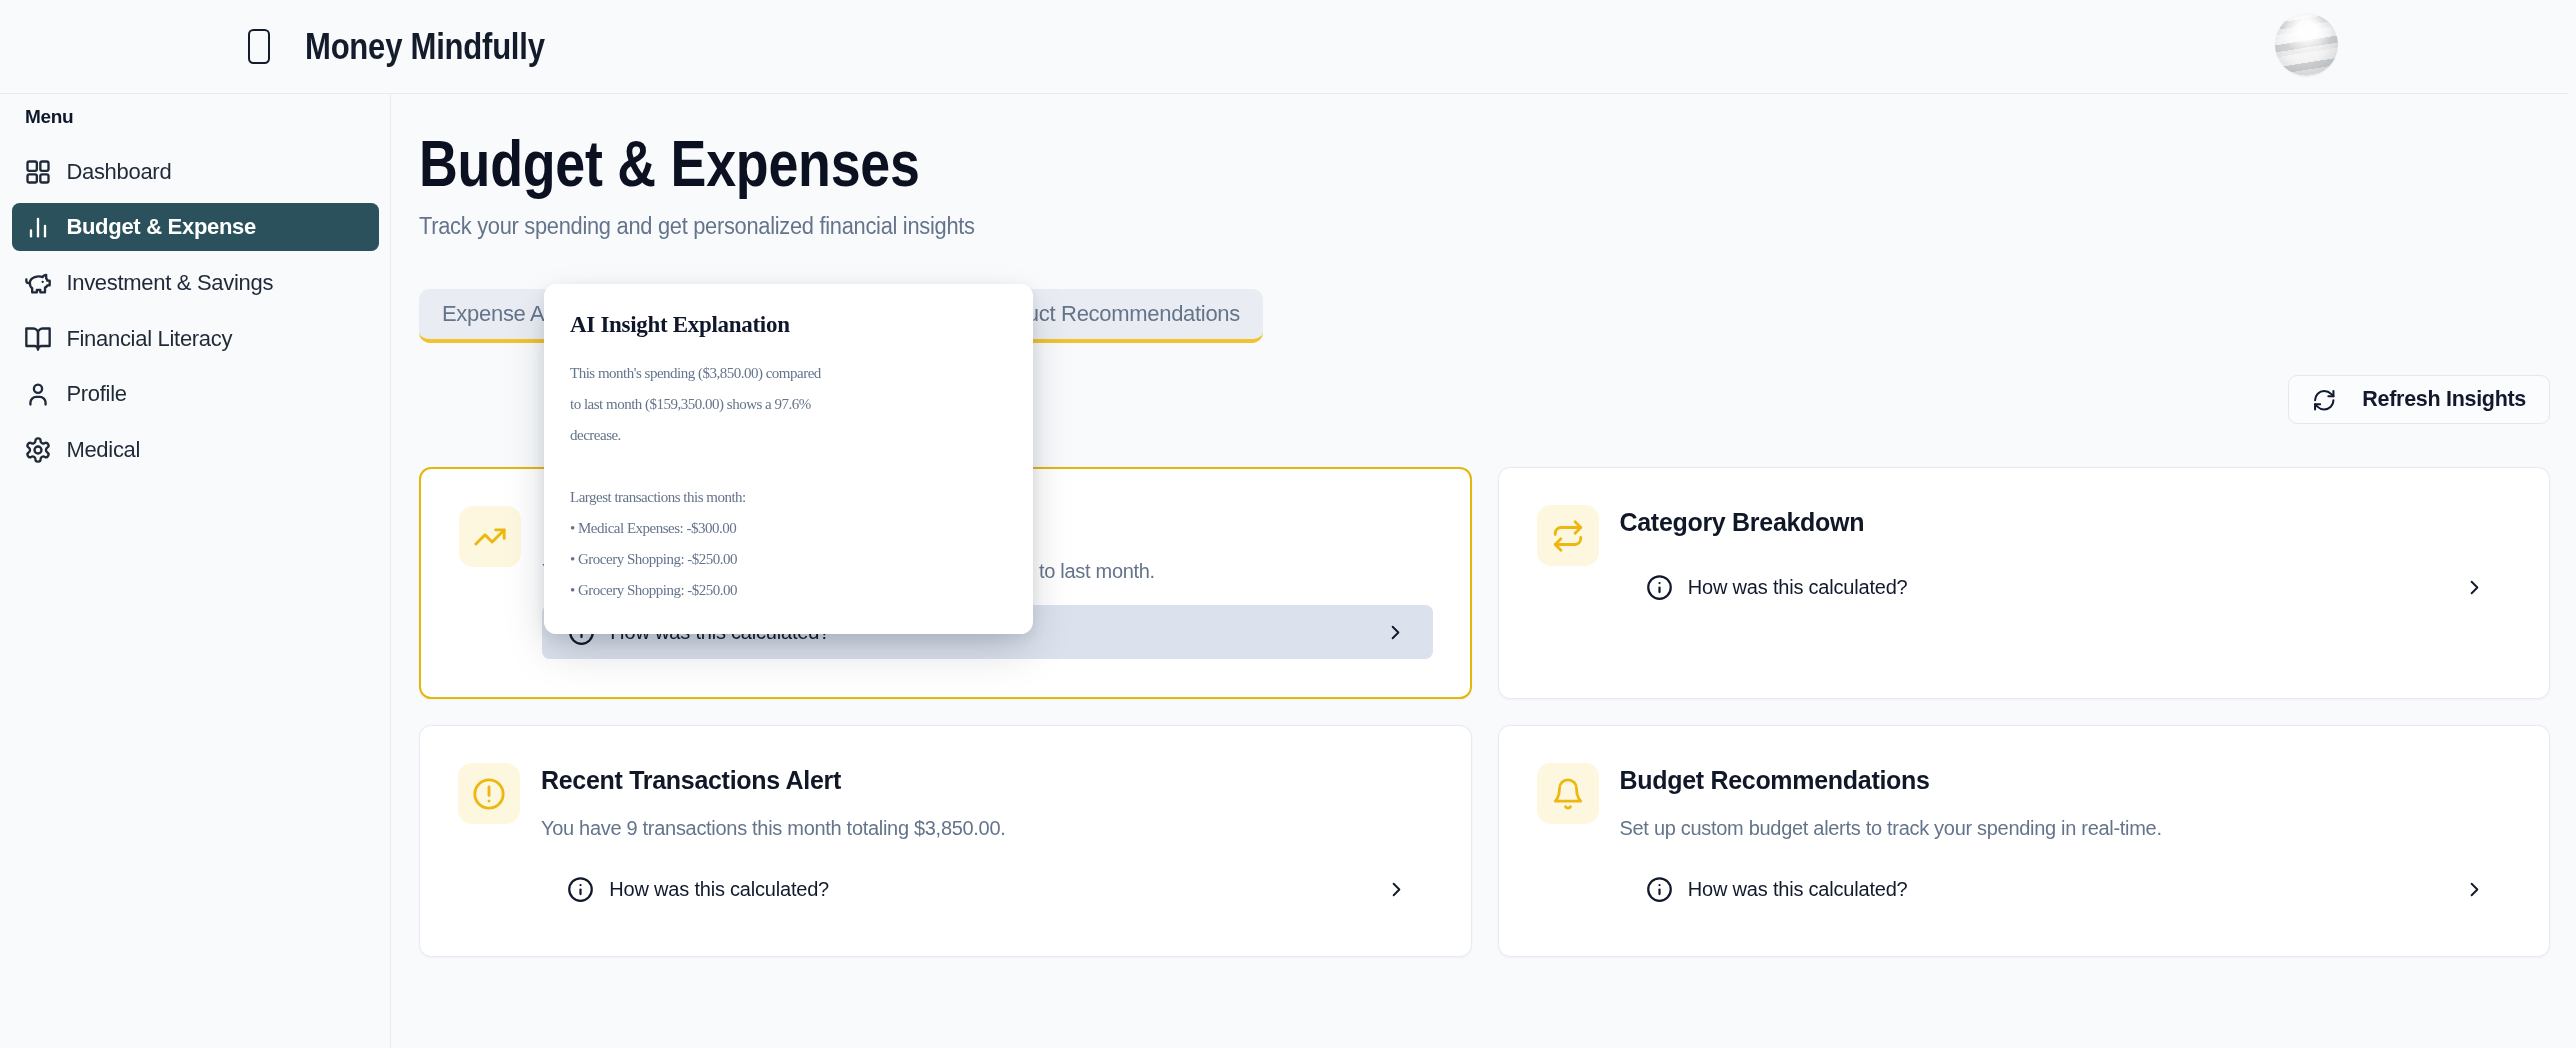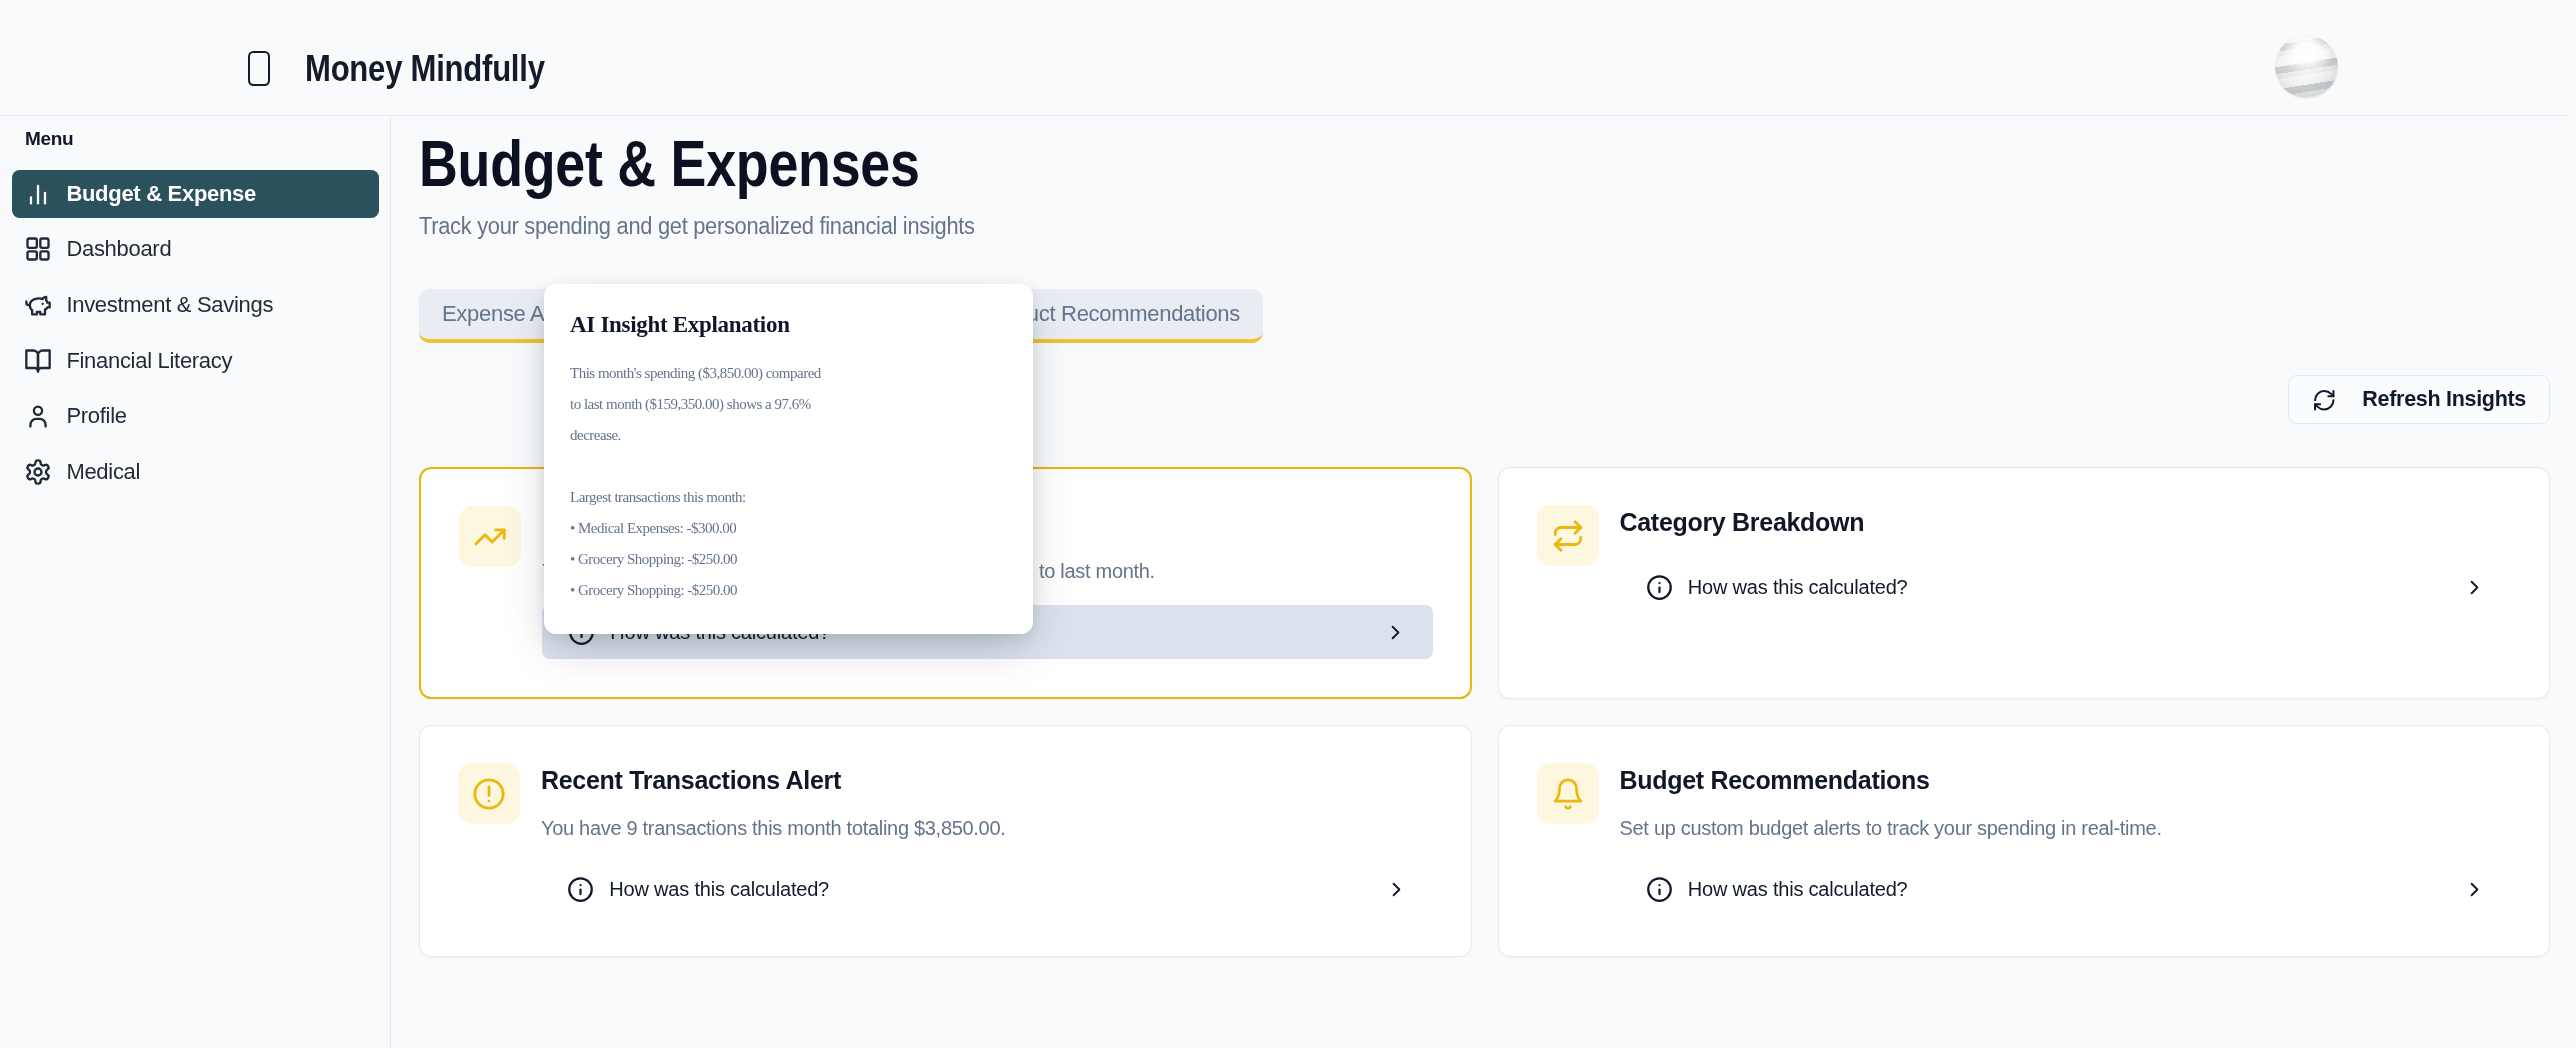--- a/index.html
+++ b/index.html
@@ -9,21 +9,21 @@
     background:#f8fafc;
     color:#0f172a;
     letter-spacing:-0.3px;
     overflow:hidden;
     position:relative;
   }
 
   
   .header {
     position:absolute; left:0; top:0; right:8px; height:94px;
-    background:#f8fafc; border-bottom:1.5px solid #e7ebf1; z-index:5;margin-top:22px;
+    background:#f8fafc; border-bottom:1.5px solid #e7ebf1; z-index:5;
   }
   .panel-toggle {
     position:absolute; left:248px; top:29px; width:21.5px; height:35px;
     border:2.3px solid #141c2b; border-radius:5.4px; cursor:pointer;
   }
   .app-title {
     position:absolute; left:305px; top:47px;
     font-size:37px; font-weight:700; color:#141c2b; white-space:nowrap;
     transform:translateY(-50%) scaleX(.84); transform-origin:left center;
   }
@@ -31,21 +31,21 @@
     position:absolute; left:2275px; top:13px; width:63px; height:63px; border-radius:50%;
     background:
       radial-gradient(circle at 50% 26%, rgba(255,255,255,.95) 0 9.2px, rgba(255,255,255,0) 26px),
       repeating-linear-gradient(171deg, #f6f6f6 0 10px, #cfd2d4 10px 17px, #ececec 17px 22px);
     box-shadow: inset -3.1px -6.1px 12.3px rgba(90,95,100,.18), 0 0.8px 1.5px rgba(15,23,42,.08);
     cursor:pointer;
   }
 
   
   .sidebar {
-    position:absolute; left:0; top:106px; bottom:0; width:391px;
+    position:absolute; left:0; top:84px; bottom:0; width:391px;
     background:#f8fafc; border-right:1.5px solid #e7ebf1; padding-top:21.5px;
   }
   .menu-label { margin:0 0 20px 25px; font-size:19px; font-weight:700; color:#0f172a; }
   .nav { display:flex; flex-direction:column; gap:7.7px; margin:0 11.5px; }
   .nav-item {
     display:flex; align-items:center; gap:14.6px; height:48px; padding:0 12.3px;
     border-radius:7.7px; font-size:22px; color:#1f2937; cursor:pointer; white-space:nowrap;
   }
   .nav-item svg { width:28px; height:28px; stroke:#1f2937; flex:0 0 auto; }
   .nav-item.active { background:#2a515c; color:#ffffff; font-weight:700; }
@@ -124,37 +124,37 @@
 <div class="header">
   <div class="panel-toggle"></div>
   <div class="app-title">Money Mindfully</div>
   <div class="avatar"></div>
 </div>
 
 <div class="sidebar">
   <div class="menu-label">Menu</div>
   <div class="nav">
 
-    <div class="nav-item active">
-      <svg class="ic" viewBox="0 0 24 24">
-        <path d="M6 20v-5"></path>
-          <path d="M12 20V5"></path>
-          <path d="M18 20v-9"></path>
-      </svg>
-      <span>Budget &amp; Expense</span>
-    </div>
-
     <div class="nav-item">
       <svg class="ic" viewBox="0 0 24 24">
         <rect x="3" y="3" width="8" height="8" rx="1.5"></rect>
           <rect x="14" y="3" width="7" height="8" rx="1.5"></rect>
         <rect x="3" y="14" width="8" height="7" rx="1.5"></rect>
           <rect x="14" y="14" width="7" height="7" rx="1.5"></rect>
       </svg>
       <span>Dashboard</span>
+    </div>
+
+    <div class="nav-item active">
+      <svg class="ic" viewBox="0 0 24 24">
+        <path d="M6 20v-5"></path>
+          <path d="M12 20V5"></path>
+          <path d="M18 20v-9"></path>
+      </svg>
+      <span>Budget &amp; Expense</span>
     </div>
 
     <div class="nav-item">
       <svg class="ic" viewBox="0 0 24 24">
         <path d="M19 5c-1.5 0-2.8 1.4-3 2-3.5-1.5-11-.3-11 5 0 1.8 0 3 2 4.5V20h4v-2h3v2h4v-4c1-.5 1.7-1 2-2h2v-4h-2c0-1-.5-1.5-1-2V5z"></path>
         <path d="M2 9v1c0 1.1.9 2 2 2h1"></path>
           <path d="M16 11h.01"></path>
       </svg>
       <span>Investment &amp; Savings</span>
     </div>

